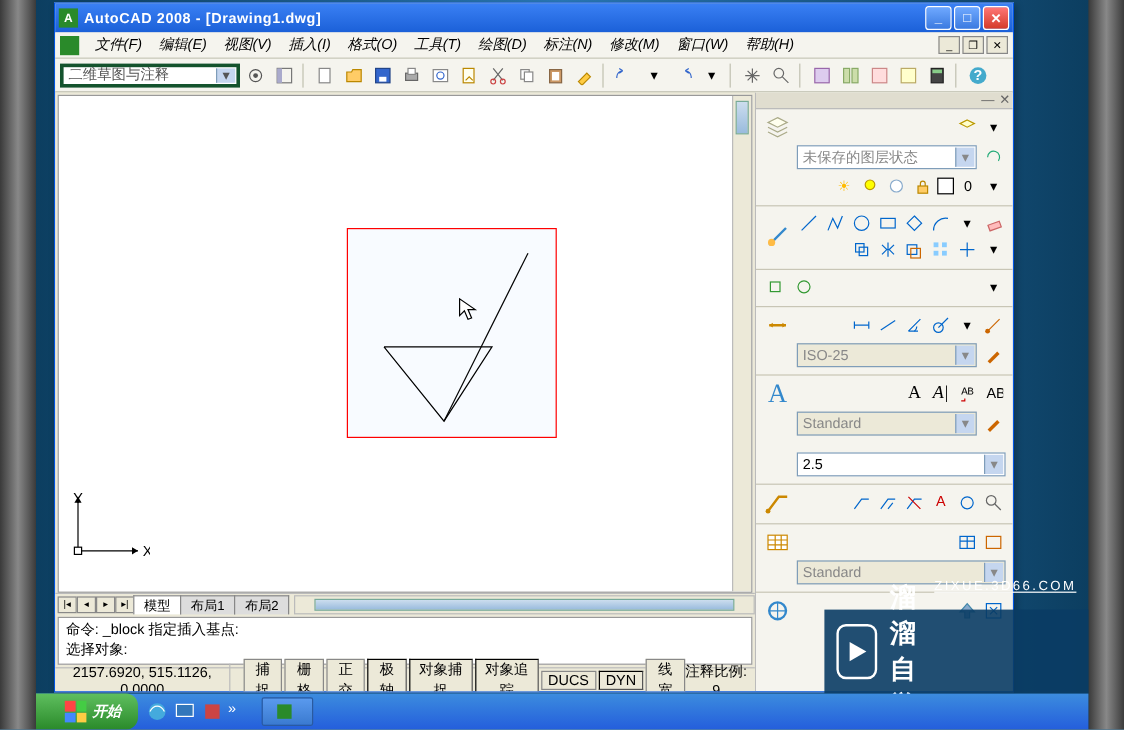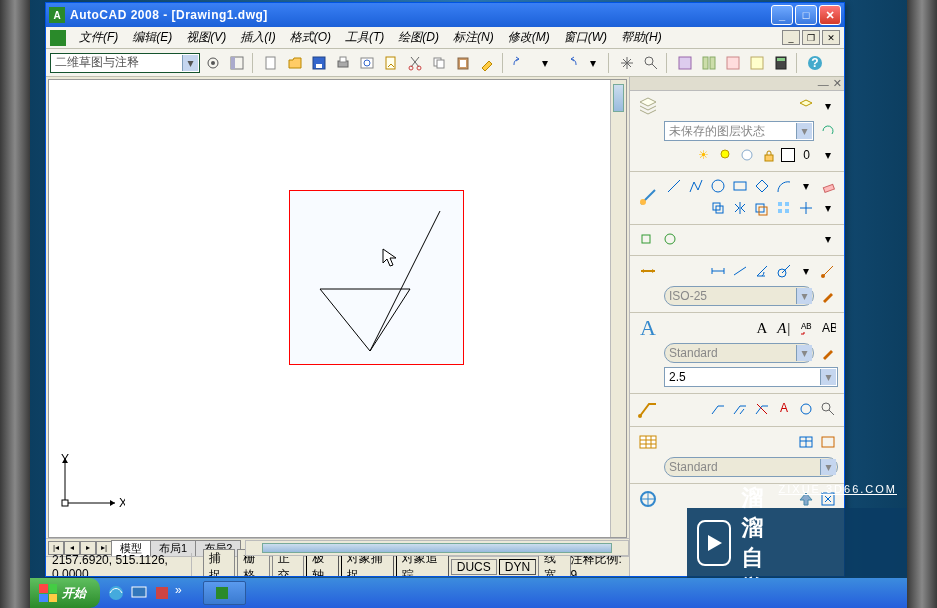--- a/index.html
+++ b/index.html
@@ -17,60 +17,60 @@
 .winbtn.close{background:linear-gradient(#f77,#d43a28);}
 .menubar { height:22px; background:#f5f4ee; border-bottom:1px solid #c0c0b0; display:flex; align-items:center; padding-left:4px;}
 .menubar .mlogo{width:16px;height:16px;background:#2a8a2a;margin-right:6px;}
 .menuitem{padding:2px 7px; color:#000; cursor:pointer;font-style:italic;}
 .docbtns{margin-left:auto; display:flex; gap:2px; padding-right:4px;}
 .docbtn{width:18px;height:15px;border:1px solid #888;background:#ece9d8;display:flex;align-items:center;justify-content:center;font-size:9px;cursor:pointer;}
 .toolbar { height:28px; background:#f5f4ee; border-bottom:1px solid #c0c0b0; display:flex; align-items:center; padding:0 4px; gap:2px;}
 .tbtn{width:22px;height:22px;border:1px solid transparent;display:flex;align-items:center;justify-content:center;cursor:pointer;border-radius:2px;}
 .tbtn svg{width:16px;height:16px;}
 .sep{width:4px;height:20px;border-left:1px solid #c0c0b0;margin:0 2px;}
-.combo{height:20px;border:1px solid #14532d;background:#fff;display:flex;align-items:center;padding:0 4px;color:#555;min-width:120px;position:relative;}
+.combo{height:20px;border:3px solid #14532d;background:#fff;display:flex;align-items:center;padding:0 4px;color:#555;min-width:120px;position:relative;}
 .combo .arrow{position:absolute;right:1px;top:1px;bottom:1px;width:16px;background:#c5d6ef;border-left:1px solid #7f9db9;display:flex;align-items:center;justify-content:center;}
 .main{flex:1; display:flex; overflow:hidden;}
 .canvas-area{flex:1; display:flex; flex-direction:column; background:#ece9d8; position:relative;}
 .canvas{flex:1; background:#fff; margin:2px 2px 0 2px; border:1px solid #999; position:relative; overflow:hidden;}
 .redbox{position:absolute; left:240px; top:110px; width:175px; height:175px; border:1px solid #f00; background:#f8fbff;}
 .axes{position:absolute; left:6px; bottom:24px;}
 .cursor{position:absolute; left:333px; top:168px;}
 .vsb{position:absolute; right:0; top:0; bottom:0; width:16px; background:#ece9d8; border-left:1px solid #bbb;}
 .vsb .thumb{position:absolute; top:4px; left:2px; right:2px; height:28px; background:linear-gradient(#cde,#9bd); border:1px solid #7a9;}
 .tabs-row{height:18px; background:#ece9d8; display:flex; align-items:center; padding-left:2px; border-top:1px solid #bbb;}
 .tababtns{display:flex;}
 .tababtn{width:16px;height:14px;border:1px solid #888;background:#ece9d8;font-size:8px;display:flex;align-items:center;justify-content:center;cursor:pointer;}
 .tab{height:16px; padding:0 8px; background:#fff; border:1px solid #888; border-bottom:none; margin-left:-1px; font-size:11px; display:flex;align-items:center;cursor:pointer;}
 .tab.inactive{background:#ddd;}
 .hsb{height:16px;flex:1;background:#ece9d8;border:1px solid #bbb;margin-left:4px;position:relative;}
 .hsb .thumb{position:absolute;left:16px;right:16px;top:2px;bottom:2px;background:linear-gradient(#cde,#9bd);border:1px solid #7a9;}
 .cmdwin{height:40px; margin:2px; background:#fff; border:1px solid #999; font-family:SimSun,monospace; font-size:13px; padding:1px 6px; overflow:hidden;white-space:pre;}
-.status{height:20px; background:#ece9d8; border-top:1px solid #bbb; display:flex; align-items:center; font-size:11px;}
+.status{height:20px; background:#ece9d8; border-top:1px solid #bbb; display:flex; align-items:center; font-size:11px;text-align:center;}
 .status .coords{padding:0 6px; border-right:1px solid #bbb;}
 .stog{padding:0 5px; border:1px solid #888; margin-left:2px; background:#ece9d8;cursor:pointer;}
 .stog.on{border:1px inset #555;}
 .status .annot{margin-left:auto; padding-right:6px;}
 
 .rpanel{width:215px; background:#f5f4ee; border-left:1px solid #bbb; display:flex; flex-direction:column; overflow:hidden;}
 .rhdr{height:14px;background:#e0ddcf;border-bottom:1px solid #bbb;display:flex;justify-content:flex-end;align-items:center;}
 .rhdr span{font-size:11px;padding:0 2px;cursor:pointer;color:#666;}
 .rgroup{border-bottom:1px solid #c8c5b5; padding:4px 6px 6px 6px;}
 .rflex{display:flex; align-items:center; gap:4px;}
 .rlbl{width:24px;height:22px;display:flex;align-items:center;justify-content:center;}
 .rtools{flex:1;display:flex;flex-wrap:wrap;gap:2px;justify-content:flex-end;}
 .rbtn{width:20px;height:20px;display:flex;align-items:center;justify-content:center;cursor:pointer;border:1px solid transparent;}
 .rcombo{height:20px;border:1px solid #7f9db9;background:#fff;flex:1;display:flex;align-items:center;padding:0 4px;color:#888;position:relative;}
 .rcombo .arrow{position:absolute;right:1px;top:1px;bottom:1px;width:16px;background:#c5d6ef;border-left:1px solid #7f9db9;display:flex;align-items:center;justify-content:center;}
-.rcombo.ro{background:#ece9d8;border-radius:10px;}
+.rcombo.ro{background:#ece9d8;}
 .colorbox{display:flex; gap:2px; margin-top:4px; align-items:center;flex-wrap:wrap;justify-content:flex-end;}
 .csw{width:14px;height:14px;}
 
 .taskbar{position:absolute; left:30px; right:30px; bottom:0; height:30px; background:linear-gradient(#3c8cde,#245edc); display:flex; align-items:center;}
-.start{height:30px; padding:0 14px 0 9px; background:linear-gradient(#5fbf5f,#2a8a2a); color:#fff; font-weight:bold; font-style:italic; font-size:15px; display:flex;align-items:center; border-radius:0 10px 10px 0;cursor:pointer;}
+.start{height:30px; padding:0 14px 0 24px; background:linear-gradient(#5fbf5f,#2a8a2a); color:#fff; font-weight:bold; font-style:italic; font-size:15px; display:flex;align-items:center; border-radius:0 10px 10px 0;cursor:pointer;}
 .startflag{width:18px;height:18px;margin-right:5px;display:grid;grid-template:1fr 1fr/1fr 1fr;gap:1px;}
 .startflag div:nth-child(1){background:#f44;} .startflag div:nth-child(2){background:#4c4;} .startflag div:nth-child(3){background:#48f;} .startflag div:nth-child(4){background:#fc4;}
 .ql{display:flex;gap:3px;padding:0 6px;}
 .qlbtn{width:20px;height:20px;cursor:pointer;}
 .tbtask{height:24px;padding:0 10px;background:linear-gradient(#5a9aee,#3a7ad0);border:1px solid #2a5aa0;color:#fff;display:flex;align-items:center;gap:5px;margin:0 2px;border-radius:2px;cursor:pointer;}
 .tbtask.active{background:linear-gradient(#2a6ad0,#1a4a90);}
 .watermark-logo{position:absolute;right:30px;bottom:30px;height:70px;width:220px;background:rgba(10,60,100,.9);display:flex;align-items:center;color:#fff;padding:4px 10px;}
 .watermark-logo .play{width:46px;height:46px;border:2px solid #fff;border-radius:8px;display:flex;align-items:center;justify-content:center;margin-right:10px;}
 .watermark-logo .txt{display:flex;flex-direction:row;}
 .watermark-logo .big{font-size:22px;font-weight:bold;letter-spacing:2px;}
@@ -285,20 +285,22 @@
           <div class="tababtn">▸</div>
           <div class="tababtn">▸|</div>
         </div>
         <div class="tab">模型</div>
         <div class="tab inactive">布局1</div>
         <div class="tab inactive">布局2</div>
         <div class="hsb">
             <div class="thumb"></div>
           </div>
       </div>
+      <div class="cmdwin"><span>命令: _block 指定插入基点:</span>
+<span>选择对象:</span></div>
       <div class="status">
         <div class="coords">2157.6920, 515.1126, 0.0000</div>
         <div style="width:10px"></div>
         <div class="stog">捕捉</div>
         <div class="stog">栅格</div>
         <div class="stog">正交</div>
         <div class="stog on">极轴</div>
         <div class="stog on">对象捕捉</div>
         <div class="stog on">对象追踪</div>
         <div class="stog">DUCS</div>
@@ -545,21 +547,21 @@
           <div class="rcombo ro">
             <span>Standard</span>
             <span class="arrow">▾</span>
           </div>
           <div class="rbtn">
               <svg width="16" height="16">
                 <path d="M3 13l8-8 2 2-8 8z" fill="#c60"></path>
               </svg>
             </div>
         </div>
-        <div class="rflex" style="margin-top:4px">
+        <div class="rflex" style="margin-top:14px">
           <div style="width:24px"></div>
           <div class="rcombo">
             <span style="color:#000">2.5</span>
             <span class="arrow">▾</span>
           </div>
         </div>
       </div>
 
       <div class="rgroup">
         <div class="rflex">

